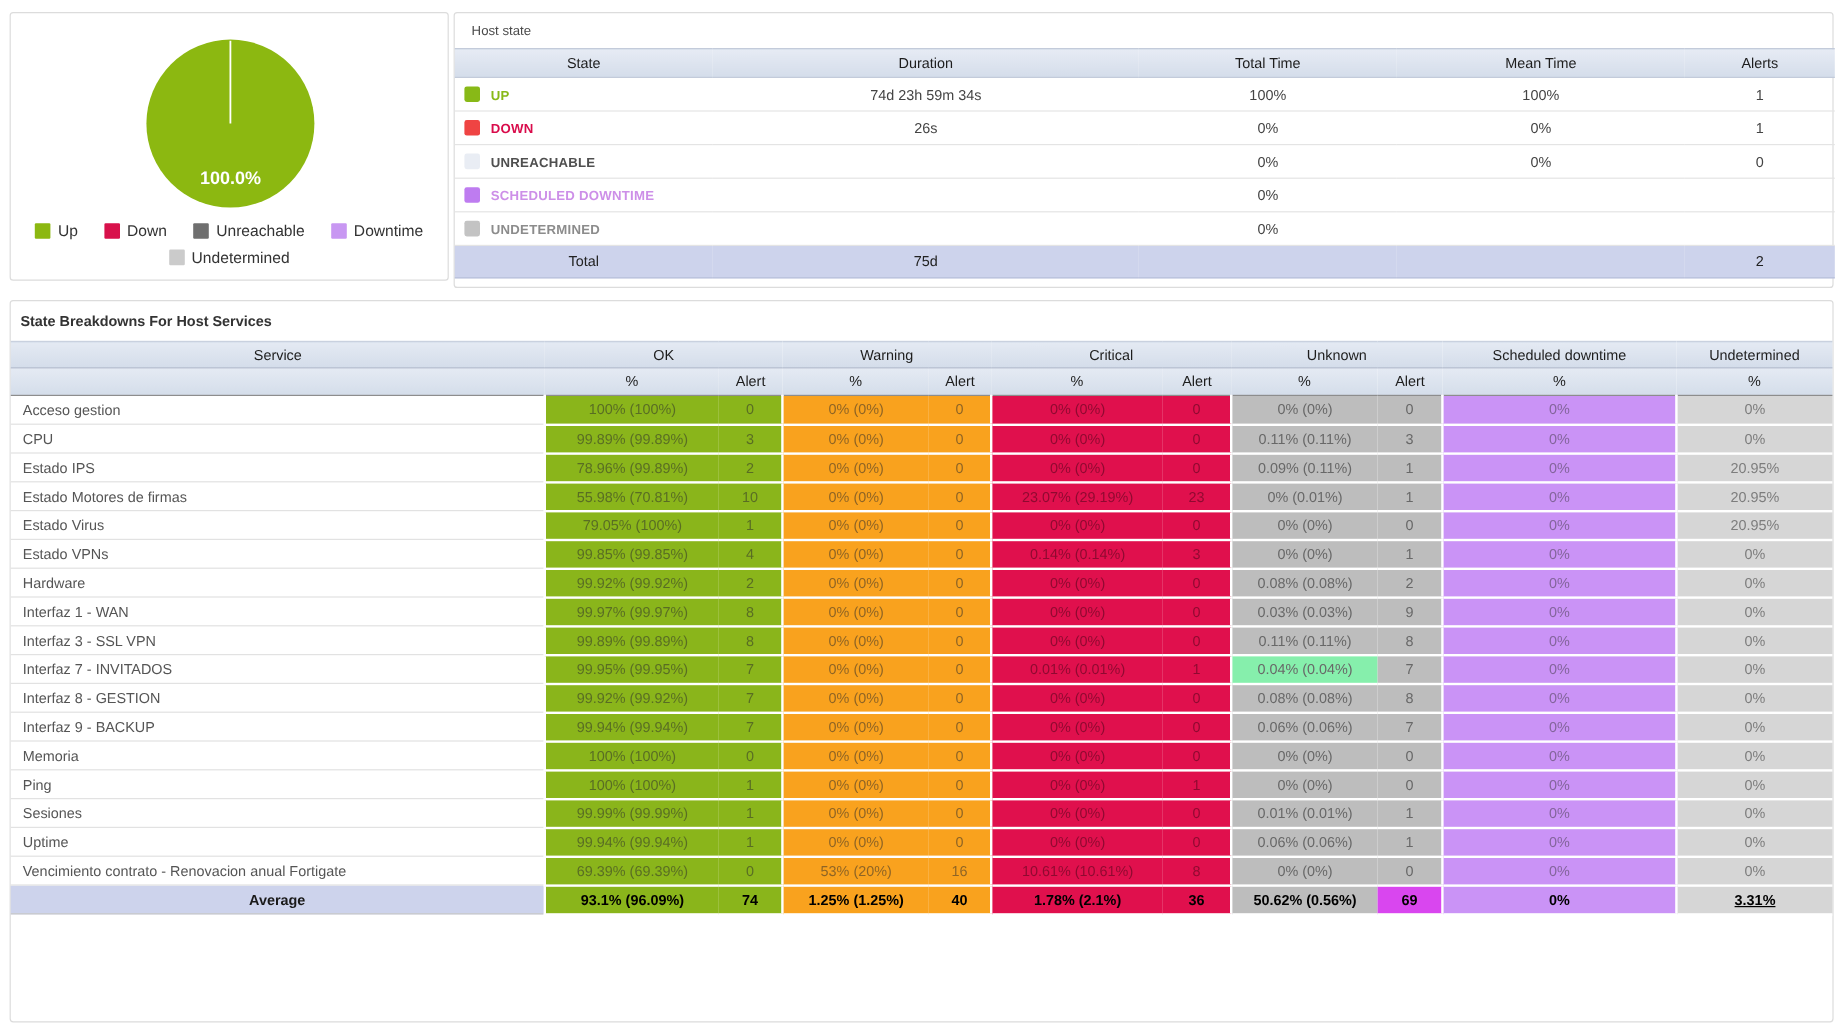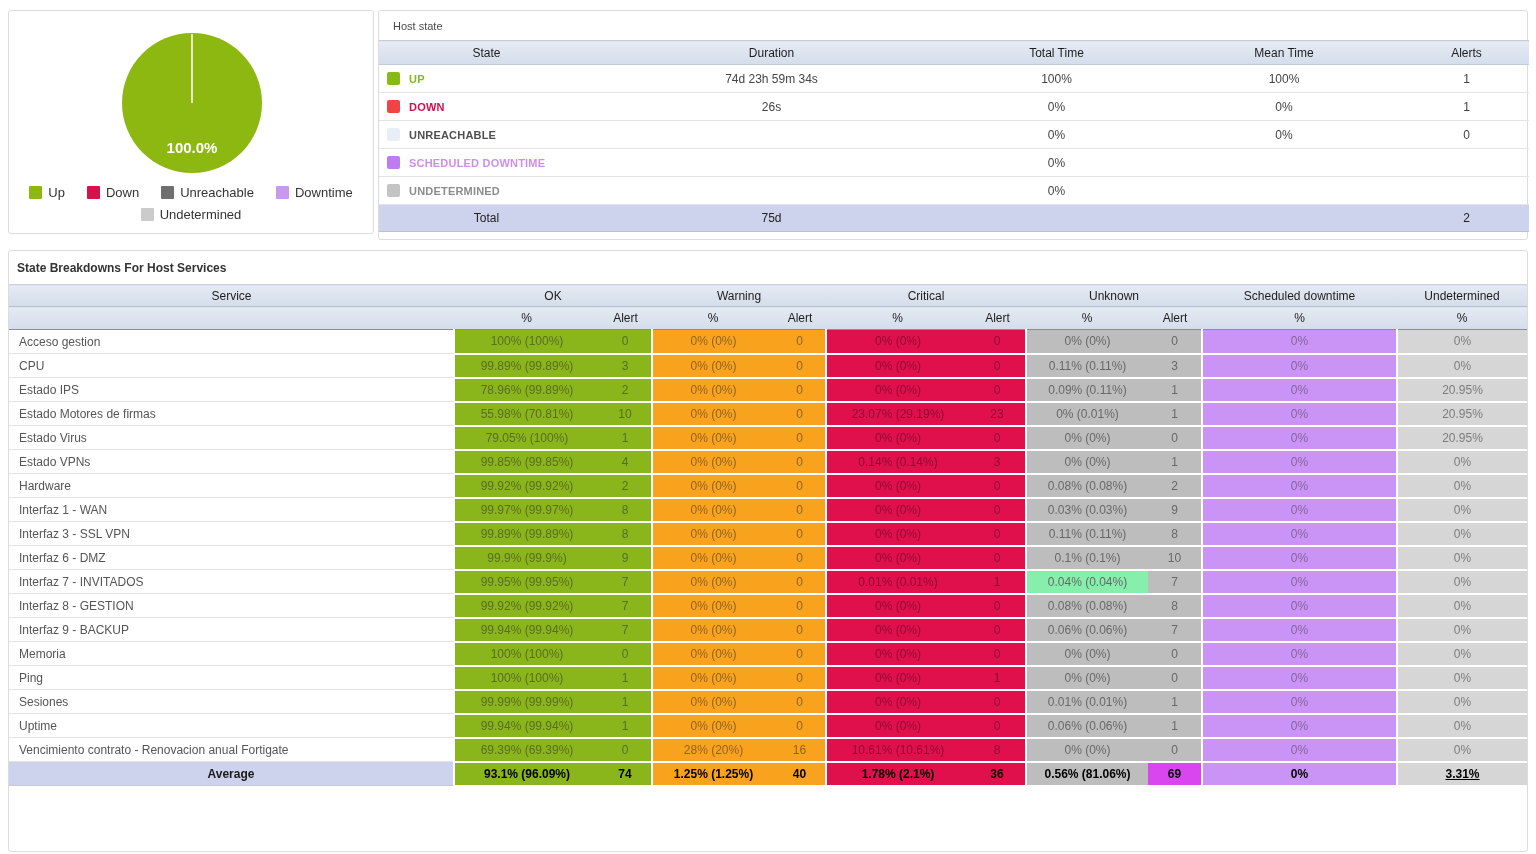--- a/index.html
+++ b/index.html
@@ -310,33 +310,20 @@
             <td class="colored gstart c-warn" style="background: rgb(249, 162, 30);">0% (0%)</td>
             <td class="colored c-warn" style="background: rgb(249, 162, 30);">0</td>
             <td class="colored gstart c-crit" style="background: rgb(224, 16, 77);">0% (0%)</td>
             <td class="colored c-crit" style="background: rgb(224, 16, 77);">0</td>
             <td class="colored gstart c-unk" style="background: rgb(189, 189, 189);">0.11% (0.11%)</td>
             <td class="colored c-unk" style="background: rgb(189, 189, 189);">8</td>
             <td class="colored gstart c-sched" style="background: rgb(202, 147, 246);">0%</td>
             <td class="colored gstart c-undet" style="background: rgb(214, 214, 214);">0%</td>
           </tr>
           <tr>
-            <td class="service-name">Interfaz 6 - DMZ</td>
-            <td class="colored gstart c-ok" style="background: rgb(138, 181, 27);">99.9% (99.9%)</td>
-            <td class="colored c-ok" style="background: rgb(138, 181, 27);">9</td>
-            <td class="colored gstart c-warn" style="background: rgb(249, 162, 30);">0% (0%)</td>
-            <td class="colored c-warn" style="background: rgb(249, 162, 30);">0</td>
-            <td class="colored gstart c-crit" style="background: rgb(224, 16, 77);">0% (0%)</td>
-            <td class="colored c-crit" style="background: rgb(224, 16, 77);">0</td>
-            <td class="colored gstart c-unk" style="background: rgb(189, 189, 189);">0.1% (0.1%)</td>
-            <td class="colored c-unk" style="background: rgb(189, 189, 189);">10</td>
-            <td class="colored gstart c-sched" style="background: rgb(202, 147, 246);">0%</td>
-            <td class="colored gstart c-undet" style="background: rgb(214, 214, 214);">0%</td>
-          </tr>
-          <tr>
             <td class="service-name">Interfaz 7 - INVITADOS</td>
             <td class="colored gstart c-ok" style="background: rgb(138, 181, 27);">99.95% (99.95%)</td>
             <td class="colored c-ok" style="background: rgb(138, 181, 27);">7</td>
             <td class="colored gstart c-warn" style="background: rgb(249, 162, 30);">0% (0%)</td>
             <td class="colored c-warn" style="background: rgb(249, 162, 30);">0</td>
             <td class="colored gstart c-crit" style="background: rgb(224, 16, 77);">0.01% (0.01%)</td>
             <td class="colored c-crit" style="background: rgb(224, 16, 77);">1</td>
             <td class="colored gstart c-unk" style="background: #86efac;">0.04% (0.04%)</td>
             <td class="colored c-unk" style="background: rgb(189, 189, 189);">7</td>
             <td class="colored gstart c-sched" style="background: rgb(202, 147, 246);">0%</td>
@@ -417,40 +404,40 @@
             <td class="colored c-crit" style="background: rgb(224, 16, 77);">0</td>
             <td class="colored gstart c-unk" style="background: rgb(189, 189, 189);">0.06% (0.06%)</td>
             <td class="colored c-unk" style="background: rgb(189, 189, 189);">1</td>
             <td class="colored gstart c-sched" style="background: rgb(202, 147, 246);">0%</td>
             <td class="colored gstart c-undet" style="background: rgb(214, 214, 214);">0%</td>
           </tr>
           <tr>
             <td class="service-name">Vencimiento contrato - Renovacion anual Fortigate</td>
             <td class="colored gstart c-ok" style="background: rgb(138, 181, 27);">69.39% (69.39%)</td>
             <td class="colored c-ok" style="background: rgb(138, 181, 27);">0</td>
-            <td class="colored gstart c-warn" style="background: rgb(249, 162, 30);">28% (20%)</td>
+            <td class="colored gstart c-warn" style="background: rgb(249, 162, 30);">53% (20%)</td>
             <td class="colored c-warn" style="background: rgb(249, 162, 30);">16</td>
             <td class="colored gstart c-crit" style="background: rgb(224, 16, 77);">10.61% (10.61%)</td>
             <td class="colored c-crit" style="background: rgb(224, 16, 77);">8</td>
             <td class="colored gstart c-unk" style="background: rgb(189, 189, 189);">0% (0%)</td>
             <td class="colored c-unk" style="background: rgb(189, 189, 189);">0</td>
             <td class="colored gstart c-sched" style="background: rgb(202, 147, 246);">0%</td>
             <td class="colored gstart c-undet" style="background: rgb(214, 214, 214);">0%</td>
           </tr>
         </tbody>
       <tfoot>
           <tr>
             <td class="service-name">Average</td>
             <td class="colored gstart c-ok" style="background: rgb(138, 181, 27);">93.1% (96.09%)</td>
             <td class="colored c-ok" style="background: rgb(138, 181, 27);">74</td>
             <td class="colored gstart c-warn" style="background: rgb(249, 162, 30);">1.25% (1.25%)</td>
             <td class="colored c-warn" style="background: rgb(249, 162, 30);">40</td>
             <td class="colored gstart c-crit" style="background: rgb(224, 16, 77);">1.78% (2.1%)</td>
             <td class="colored c-crit" style="background: rgb(224, 16, 77);">36</td>
-            <td class="colored gstart c-unk" style="background: rgb(189, 189, 189);">0.56% (81.06%)</td>
+            <td class="colored gstart c-unk" style="background: rgb(189, 189, 189);">50.62% (0.56%)</td>
             <td class="colored c-unk" style="background: #d946ef;">69</td>
             <td class="colored gstart c-sched" style="background: rgb(202, 147, 246);">0%</td>
             <td class="colored gstart c-undet" style="background: rgb(214, 214, 214); text-decoration: underline;">3.31%</td>
           </tr>
         </tfoot>
     </table>
   </div>
 
 </div>
 

